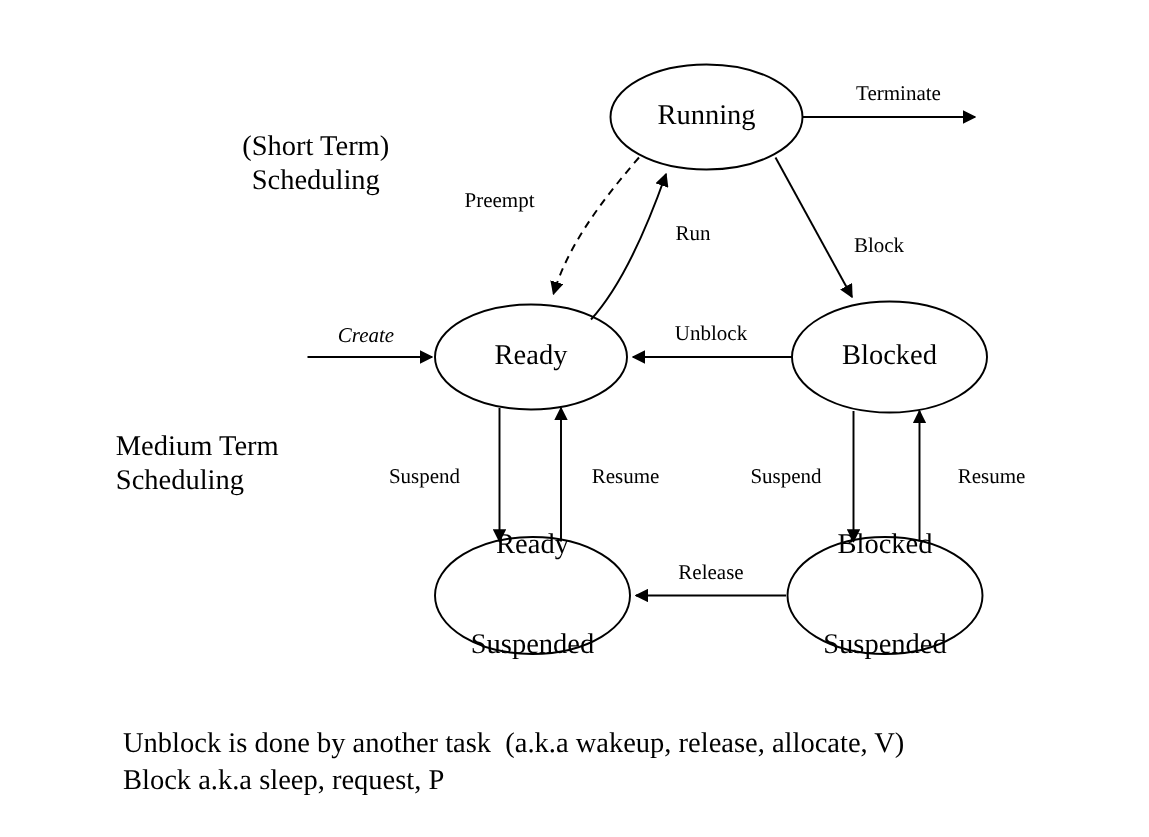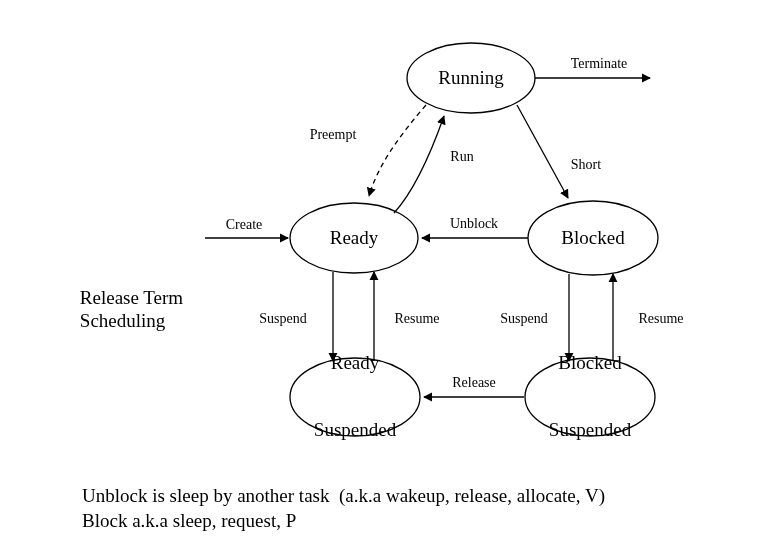--- a/index.html
+++ b/index.html
@@ -102,45 +102,49 @@
   <div class="lbl state-label" style="left:315px; top:397px;">
     <span class="sub">Ready</span>
     <span class="sub">Suspended</span>
   </div>
 
   <div class="lbl state-label" style="left:550px; top:397px;">
     <span class="sub">Blocked</span>
     <span class="sub">Suspended</span>
   </div>
 
-  <div class="lbl edge-label" style="left:204px; top:225px;">Create</div>
+  <div class="lbl edge-label" style="left:204px; top:225px;font-style:italic;">Create</div>
 
   <div class="lbl edge-label" style="left:559px; top:64px;">Terminate</div>
 
   <div class="lbl edge-label" style="left:293px; top:135px;">Preempt</div>
 
   <div class="lbl edge-label" style="left:422px; top:157px;">Run</div>
 
-  <div class="lbl edge-label" style="left:546px; top:165px;">Short</div>
+  <div class="lbl edge-label" style="left:546px; top:165px;">Block</div>
 
   <div class="lbl edge-label" style="left:434px; top:224px;">Unblock</div>
 
   <div class="lbl edge-label" style="left:243px; top:319px;">Suspend</div>
 
   <div class="lbl edge-label" style="left:377px; top:319px;">Resume</div>
 
   <div class="lbl edge-label" style="left:484px; top:319px;">Suspend</div>
 
   <div class="lbl edge-label" style="left:621px; top:319px;">Resume</div>
 
   <div class="lbl edge-label" style="left:434px; top:383px;font-family:Liberation Serif, serif;">Release</div>
 
-
-  <div class="lbl group-label" style="left:82px; top:310px; text-align:left;">
-    <span class="sub">Release Term</span>
+  <div class="lbl group-label" style="left:161px; top:110px;">
+    <span class="sub">(Short Term)</span>
     <span class="sub">Scheduling</span>
   </div>
 
-  <div class="lbl caption-line" style="left:42px; top:485px;">Unblock is sleep by another task  (a.k.a wakeup, release, allocate, V)</div>
+  <div class="lbl group-label" style="left:82px; top:310px; text-align:left;">
+    <span class="sub">Medium Term</span>
+    <span class="sub">Scheduling</span>
+  </div>
+
+  <div class="lbl caption-line" style="left:42px; top:485px;">Unblock is done by another task  (a.k.a wakeup, release, allocate, V)</div>
 
   <div class="lbl caption-line" style="left:42px; top:510px;">Block a.k.a sleep, request, P</div>
 
 </div>
 
 </body></html>

